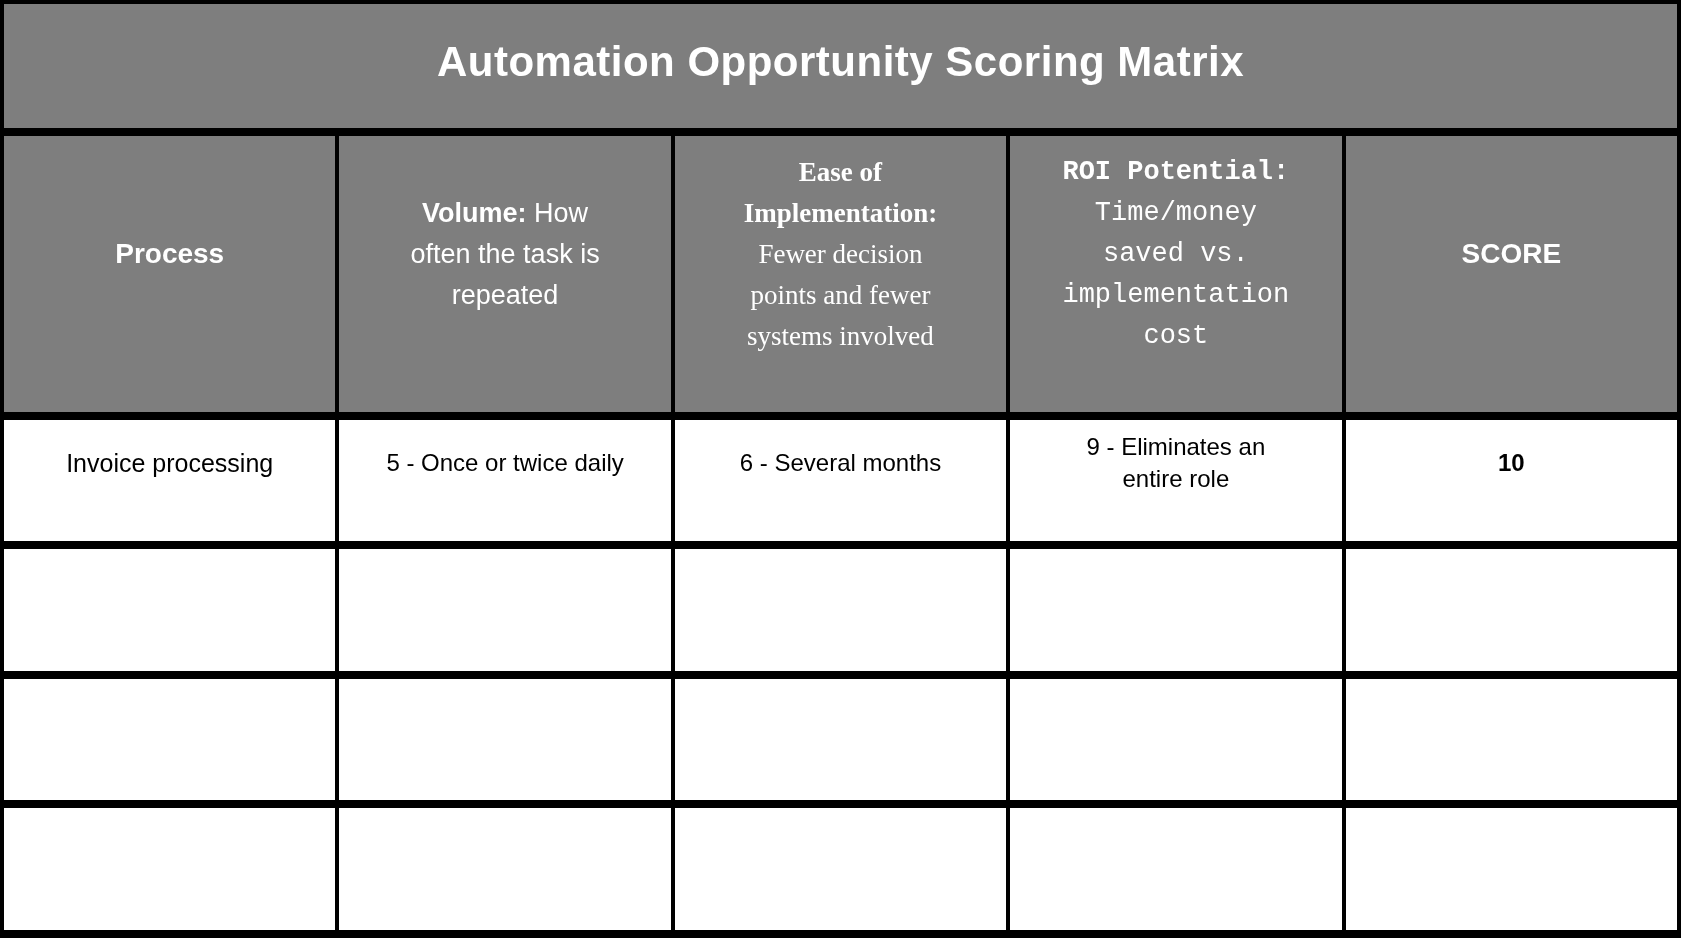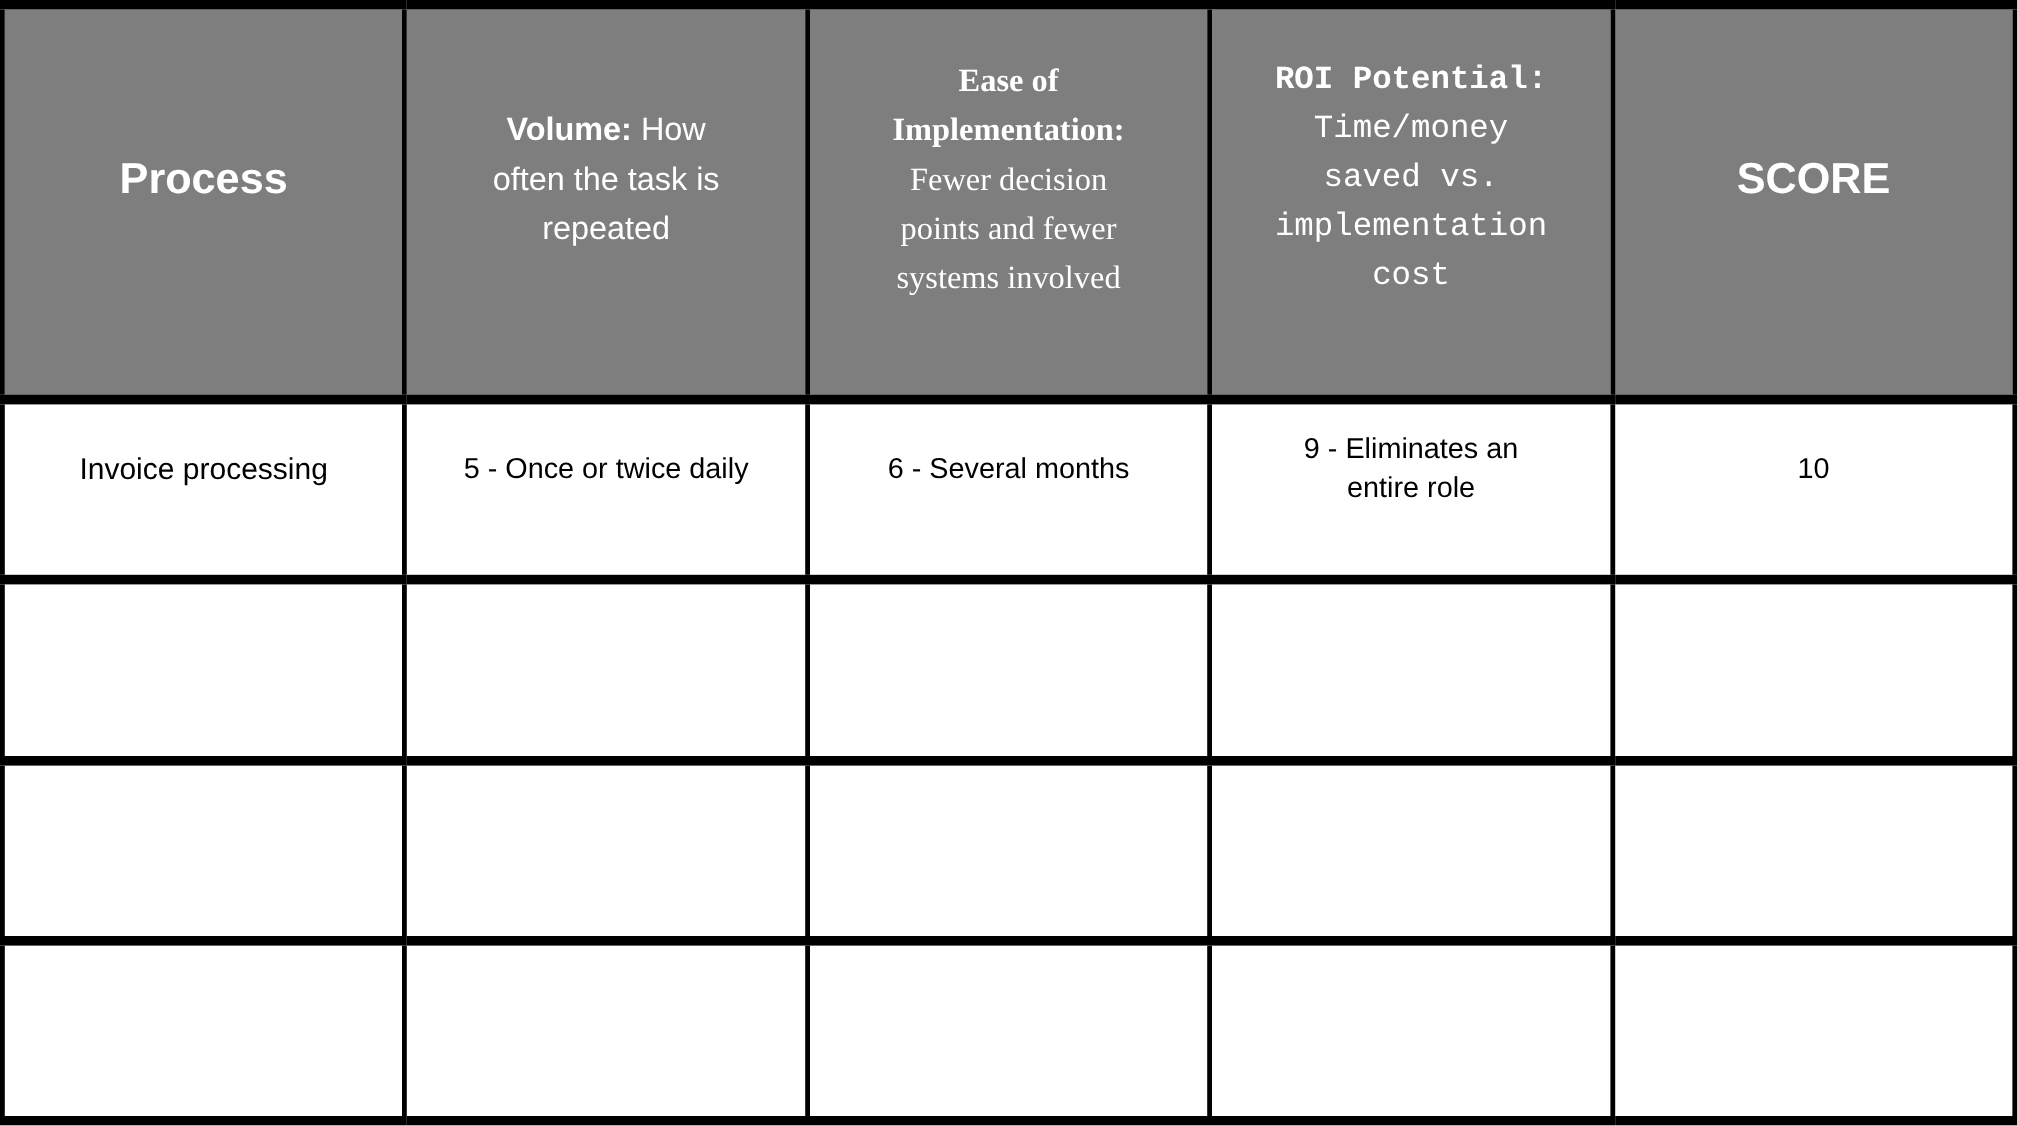--- a/index.html
+++ b/index.html
@@ -57,51 +57,54 @@
     background: #7E7E7E;
     color: #ffffff;
     font-size: 27px;
     font-weight: normal;
     line-height: 1.52;
     padding: 6px 34px 44px 34px;
   }
   tr.header-row th .hdr-label { font-weight: bold; }
   tr.header-row th.block-label .hdr-label { display: block; }
   tr.header-row th.col-process,
-  tr.header-row th.col-score { font-size: 36px; }
+  tr.header-row th.col-score { font-size: 28px; }
   tr.header-row th.col-volume { padding-left: 52px; padding-right: 52px; }
   tr.header-row th.col-ease   { padding-left: 56px; padding-right: 56px; font-family: Liberation Serif, serif; }
   tr.header-row th.col-roi    { padding-left: 46px; padding-right: 46px; font-family: Liberation Mono, monospace; }
 
   
   tr.data-row { height: 126px; }
   tr.data-row td {
     color: #000000;
     font-size: 24px;
     line-height: 1.33;
     padding: 6px 30px 40px 30px;
     background: #ffffff;
   }
   tr.data-row td.col-process { font-weight: normal; font-size: 25px; }
-  tr.data-row td.col-score   { font-weight: normal; }
+  tr.data-row td.col-score   { font-weight: bold; }
   tr.data-row td.col-roi     { padding-left: 46px; padding-right: 46px; }
 </style>
 </head>
 <body>
 
 <table class="matrix">
   <colgroup>
     <col>
       <col>
       <col>
       <col>
       <col>
   </colgroup>
 
   <tbody>
+      <tr class="title-row">
+    <td colspan="5">Automation Opportunity Scoring Matrix</td>
+  </tr>
 
   <tr class="header-row">
     <th class="col-process">
       <span class="hdr-label">Process</span><span class="hdr-desc"></span>
     </th>
     <th class="col-volume">
       <span class="hdr-label">Volume:</span><span class="hdr-desc"> How often the task is repeated</span>
     </th>
     <th class="col-ease block-label">
       <span class="hdr-label">Ease of Implementation:</span><span class="hdr-desc"> Fewer decision points and fewer systems involved</span>

